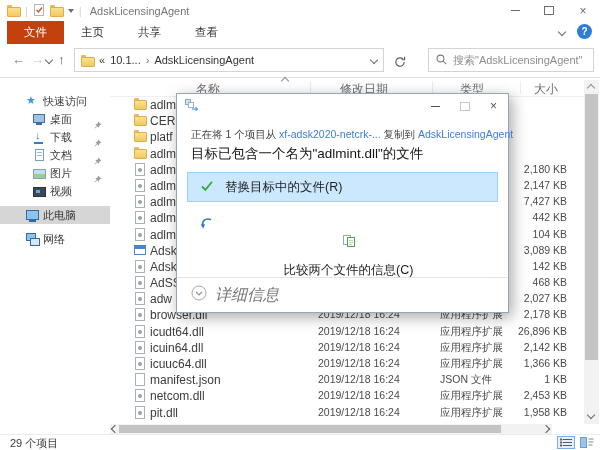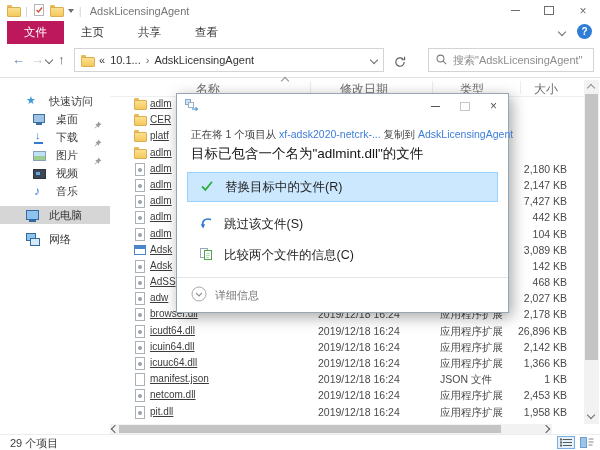--- a/index.html
+++ b/index.html
@@ -17,40 +17,40 @@
   .glyph-max{width:8px;height:7px;border:1px solid #6e6e6e;display:block;}
   
   .mini-folder{position:relative;width:13px;height:11px;display:inline-block;}
   .mini-folder::before{content:"";position:absolute;left:0;top:0;width:5px;height:3px;background:#e8bc56;border-radius:1px 1px 0 0;}
   .mini-folder::after{content:"";position:absolute;left:0;top:2px;width:12px;height:8px;background:linear-gradient(#fbe08e,#f3c95d);border:1px solid #dcae54;border-radius:1px;}
   .caret-down-s{width:0;height:0;border-left:3px solid transparent;border-right:3px solid transparent;border-top:4px solid #6e6e6e;display:inline-block;}
   
   .ribbon{left:0;top:21px;width:600px;height:23px;display:flex;align-items:stretch;border-bottom:1px solid #d8d8d8;background:#fff;}
   .tabs{display:flex;padding-left:7px;}
   .tab{font-size:11.5px;color:#383838;display:flex;align-items:center;padding:0 17px;}
-  .tab.active{background:#be185d;color:#fff;}
+  .tab.active{background:#c2410c;color:#fff;}
   .ribbon-right{position:absolute;right:8px;top:24px;display:flex;align-items:center;gap:12px;}
   .chev{display:inline-block;width:5px;height:5px;}
   .chev-down{border-right:1px solid #6a6a6a;border-bottom:1px solid #6a6a6a;transform:rotate(45deg);}
   .chev-up{border-left:1px solid #8f8f8f;border-top:1px solid #8f8f8f;transform:rotate(45deg);}
   .chev-left{border-left:1px solid #5a5a5a;border-bottom:1px solid #5a5a5a;transform:rotate(45deg);}
   .chev-right{border-top:1px solid #5a5a5a;border-right:1px solid #5a5a5a;transform:rotate(45deg);}
   .help-circle{width:15px;height:15px;border-radius:50%;background:#2e7cd6;color:#fff;font-size:10px;font-weight:bold;
                display:flex;align-items:center;justify-content:center;}
   
   .addressbar{left:0;top:44px;width:600px;height:33px;background:#fff;border-bottom:1px solid #e2e2e2;}
   .nav-arrow{font-size:13px;line-height:1;}
   .addr-box{position:absolute;top:4px;height:24px;border:1px solid #d4d4d4;background:#fff;display:flex;align-items:center;box-sizing:border-box;}
   .crumb-box{left:74px;width:310px;padding:0 6px;gap:5px;}
   .crumb-txt{font-size:11px;color:#333;white-space:nowrap;}
   .search-box{left:428px;width:166px;padding:0 7px;gap:6px;}
   .search-txt{font-size:11px;color:#8d8d8d;white-space:nowrap;overflow:hidden;}
   
   .sidebar{left:0;top:80px;width:110px;height:344px;padding-top:12px;box-sizing:border-box;}
-  .side-item{height:18px;display:flex;align-items:center;gap:10px;padding-left:26px;position:relative;}
+  .side-item{height:18px;display:flex;align-items:center;gap:4px;padding-left:26px;position:relative;}
   .side-item.indent{padding-left:33px;}
   .side-item.gapped{margin-top:6px;}
   .side-item.selected{background:#d6d6d6;}
   .s-label{font-size:11px;color:#3a3a3a;white-space:nowrap;}
   .s-icon{position:relative;width:13px;height:13px;flex:0 0 13px;}
   .pin-icon{position:absolute;right:8px;top:5px;}
   [data-icon="star"]::before{content:"★";position:absolute;left:0;top:-1px;font-size:11px;color:#3f9bd8;}
   [data-icon="desktop"]::before{content:"";position:absolute;left:0;top:1px;width:10px;height:7px;background:#9fc3e4;border:1px solid #3c6e9f;}
   [data-icon="desktop"]::after{content:"";position:absolute;left:3px;top:10px;width:6px;height:2px;background:#3c6e9f;}
   [data-icon="download"]::before{content:"↓";position:absolute;left:2px;top:-2px;font-size:11px;font-weight:bold;color:#2f7ad3;}
@@ -75,21 +75,21 @@
   .file-list{left:110px;top:96px;width:474px;height:328px;overflow:hidden;}
   .file-row{position:relative;height:16.2px;}
   .f-icon{position:absolute;left:24px;top:2px;width:12px;height:12px;}
   [data-icon="folder"]::before{content:"";position:absolute;left:0;top:0;width:5px;height:3px;background:#e8bc56;border-radius:1px 1px 0 0;}
   [data-icon="folder"]::after{content:"";position:absolute;left:0;top:2px;width:11px;height:8px;background:linear-gradient(#fbe08e,#f3c95d);border:1px solid #dcae54;border-radius:1px;}
   [data-icon="dll"]::before{content:"";position:absolute;left:1px;top:0;width:8px;height:11px;background:#fff;border:1px solid #aab1b9;}
   [data-icon="dll"]::after{content:"";position:absolute;left:4px;top:5px;width:4px;height:4px;background:#98a0ab;border-radius:50%;}
   [data-icon="app"]::before{content:"";position:absolute;left:0;top:1px;width:10px;height:8px;background:#fff;border:1px solid #4a86c9;}
   [data-icon="app"]::after{content:"";position:absolute;left:1px;top:2px;width:10px;height:3px;background:#4a86c9;}
   [data-icon="json"]::before{content:"";position:absolute;left:1px;top:0;width:8px;height:11px;background:#fff;border:1px solid #aab1b9;}
-  .f-name{position:absolute;left:40px;top:2px;font-size:10px;color:#3c3c3c;white-space:nowrap;text-decoration:underline;}
+  .f-name{position:absolute;left:40px;top:2px;font-size:12px;color:#3c3c3c;white-space:nowrap;}
   .f-date{position:absolute;left:208px;top:2px;font-size:10.5px;color:#4a4a4a;white-space:nowrap;}
   .f-type{position:absolute;left:330px;top:2px;font-size:10.5px;color:#4a4a4a;white-space:nowrap;}
   .f-size{position:absolute;left:380px;top:2px;width:77px;font-size:10.5px;color:#4a4a4a;text-align:right;white-space:nowrap;}
   
   .vscroll{left:584px;top:80px;width:15px;height:344px;background:#f2f2f2;}
   .vthumb{position:absolute;left:1px;top:14px;width:13px;height:266px;background:#c4c4c4;}
   .vs-arrow{position:absolute;left:4px;}
   .hscroll{left:110px;top:424px;width:442px;height:10px;background:#f2f2f2;}
   .hthumb{position:absolute;left:9px;top:1px;width:382px;height:8px;background:#c4c4c4;}
   .hs-arrow{position:absolute;top:2px;}
@@ -108,23 +108,23 @@
   .dlg-btn{width:29px;display:flex;align-items:center;justify-content:center;color:#555;font-size:12px;}
   .dlg-glyph-min{width:9px;height:1px;background:#555;}
   .dlg-glyph-max{width:8px;height:7px;border:1px solid #c6c6c6;}
   .dlg-line1{position:absolute;left:14px;top:34px;font-size:10.5px;color:#454545;white-space:nowrap;}
   .dlg-link{color:#3d7edb;}
   .dlg-heading{position:absolute;left:14px;top:51px;font-size:13.5px;color:#141414;white-space:nowrap;}
   .dlg-opt{position:absolute;left:10px;width:311px;height:27px;display:flex;align-items:center;gap:11px;padding-left:12px;box-sizing:border-box;font-size:12.5px;color:#1e1e1e;}
   .dlg-opt.selected{background:#cce8ff;border:1px solid #99d1ff;height:30px;}
   .opt-replace{top:78px;}
   .opt-skip{top:117px;}
-  .opt-compare{top:148px;}
+  .opt-compare{top:140px;flex-direction:column;}
   .dlg-sep{position:absolute;left:0;top:183px;width:100%;height:1px;background:#e4e4e4;}
-  .dlg-details{position:absolute;left:14px;top:191px;height:20px;display:flex;align-items:center;gap:8px;font-size:11px;color:#757575;}
+  .dlg-details{position:absolute;left:14px;top:191px;height:20px;display:flex;align-items:center;gap:8px;font-size:16px;color:#757575;font-style:italic;}
 </style>
 </head>
 <body>
 
 <div class="abs titlebar">
   <div class="qat">
     <span class="mini-folder"></span>
     <span class="qat-sep">|</span>
     <span>
       <svg width="12" height="12" viewBox="0 0 12 12">
@@ -223,45 +223,49 @@
 
       <span class="s-icon" data-icon="download"></span>
       <span class="s-label">下载</span>
       <span class="pin-icon">
         <svg width="8" height="8" viewBox="0 0 8 8">
           <path d="M4.2.6l3.2 3.2-1.8.4-.8 2.6-1.6-1.6L1 7.4.6 7l2.2-2.2L1.4 3.2l2.4-.8z" fill="#9b9b9b"></path>
         </svg>
       </span>
     </div>
 
+    <div class="side-item indent">
+
+      <span class="s-icon" data-icon="document"></span>
+      <span class="s-label">文档</span>
+      <span class="pin-icon">
+        <svg width="8" height="8" viewBox="0 0 8 8">
+          <path d="M4.2.6l3.2 3.2-1.8.4-.8 2.6-1.6-1.6L1 7.4.6 7l2.2-2.2L1.4 3.2l2.4-.8z" fill="#9b9b9b"></path>
+        </svg>
+      </span>
+    </div>
 
     <div class="side-item indent">
 
       <span class="s-icon" data-icon="picture"></span>
       <span class="s-label">图片</span>
       <span class="pin-icon">
         <svg width="8" height="8" viewBox="0 0 8 8">
           <path d="M4.2.6l3.2 3.2-1.8.4-.8 2.6-1.6-1.6L1 7.4.6 7l2.2-2.2L1.4 3.2l2.4-.8z" fill="#9b9b9b"></path>
         </svg>
       </span>
     </div>
 
     <div class="side-item indent">
 
       <span class="s-icon" data-icon="video"></span>
       <span class="s-label">视频</span>
 
     </div>
 
-    <div class="side-item indent">
-
-      <span class="s-icon" data-icon="music"></span>
-      <span class="s-label">音乐</span>
-
-    </div>
 
     <div class="side-item selected gapped">
 
       <span class="s-icon" data-icon="computer"></span>
       <span class="s-label">此电脑</span>
 
     </div>
 
     <div class="side-item gapped">
 
@@ -518,21 +522,20 @@
     <span>替换目标中的文件(R)</span>
   </div>
 
   <div class="dlg-opt opt-skip">
     <span>
       <svg width="14" height="13" viewBox="0 0 14 13">
           <path d="M12 2.5C5.5 0.5 2.5 4.5 4 9.5" fill="none" stroke="#2f7ad3" stroke-width="1.6"></path>
           <path d="M1.6 7.6l2.6 4 1.9-4.3z" fill="#2f7ad3"></path>
         </svg>
     </span>
-    <span>跳过该文件(S)</span>
   </div>
 
   <div class="dlg-opt opt-compare">
     <span>
       <svg width="14" height="14" viewBox="0 0 14 14">
           <rect x="1.5" y="1.5" width="7" height="9" fill="#fff" stroke="#9aa8b6"></rect>
           <rect x="5.5" y="3.5" width="7" height="9" fill="#fff" stroke="#4ba447"></rect>
           <path d="M7 6.5h4M7 8.5h4M7 10.5h3" stroke="#b9d8b8"></path>
         </svg>
     </span>

